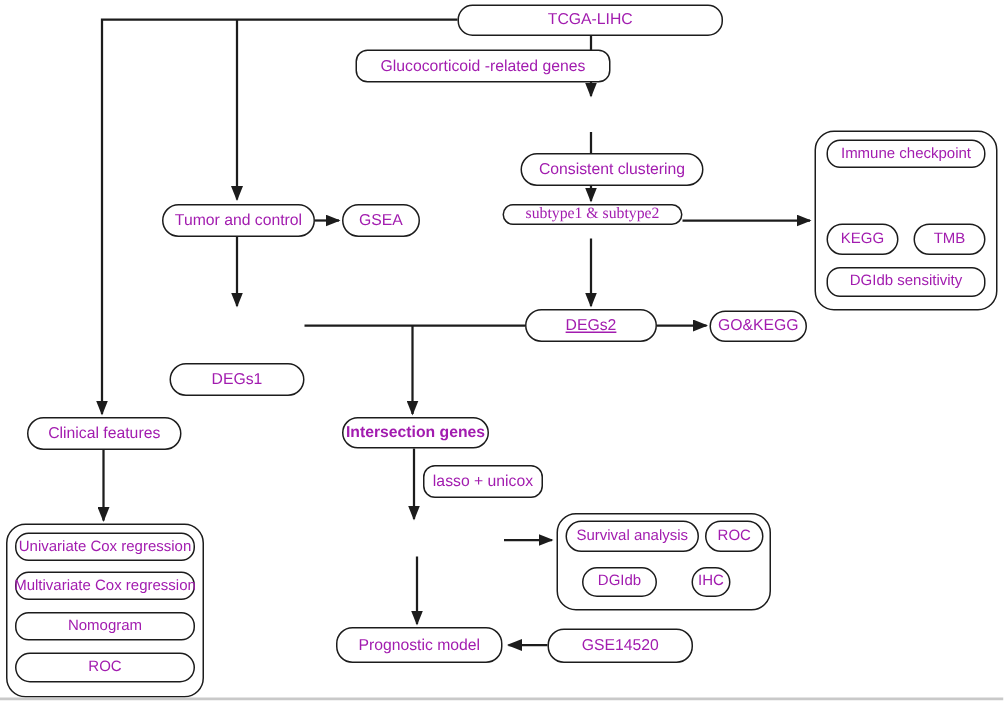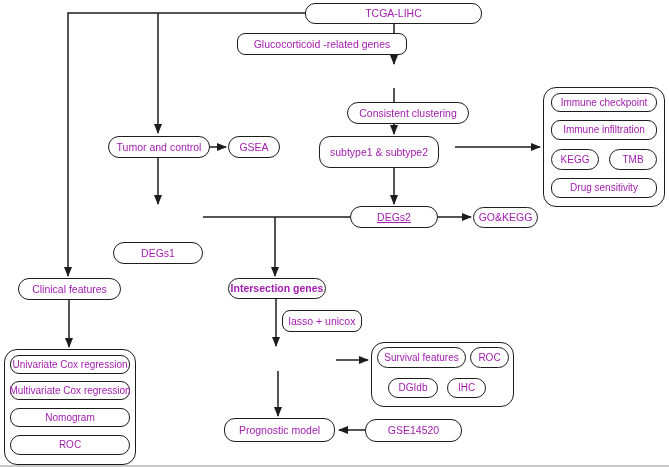--- a/index.html
+++ b/index.html
@@ -19,21 +19,21 @@
     position:absolute;box-sizing:border-box;background:#fff;
     border:1.6px solid #1c1c1c;border-radius:13px;
   }
   .small{font-size:10px;}
   
   #n-tcga        {left:305px;top:3px;  width:177px;height:21px;border-radius:10px;}
   #n-gluco       {left:237px;top:33px; width:170px;height:22px;border-radius:8px;}
   #n-cluster     {left:347px;top:66px; width:122px;height:22px;margin-top:36px;}
   #n-tumor       {left:108px;top:136px;width:102px;height:22px;}
   #n-gsea        {left:228px;top:136px;width:52px; height:22px;}
-  #n-subtypes    {left:319px;top:136px;width:120px;height:32px;}
+  #n-subtypes    {left:335px;top:136px;width:120px;height:14px;font-family:Liberation Serif, serif;}
   
   #p-immune      {left:543px;top:87px; width:122px;height:120px;}
   #n-checkpoint  {left:551px;top:93px; width:106px;height:19px;border-radius:9px;}
   #n-infiltration{left:551px;top:120px;width:106px;height:20px;border-radius:9px;}
   #n-tide        {left:551px;top:149px;width:48px; height:21px;}
   #n-tmb         {left:609px;top:149px;width:48px; height:21px;}
   #n-drug        {left:551px;top:178px;width:106px;height:20px;border-radius:9px;}
   
   #n-degs1       {left:113px;top:206px;width:90px;height:22px;margin-top:36px;}
   #n-degs2       {left:350px;top:206px;width:88px;height:22px;text-decoration:underline;}
@@ -41,21 +41,21 @@
   
   #n-clinical    {left:18px; top:278px;width:103px;height:22px;}
   #n-intersect   {left:228px;top:278px;width:98px; height:21px;font-weight:bold;}
   #n-lasso       {left:282px;top:310px;width:80px; height:22px;border-radius:8px;}
   #n-progenes    {left:224px;top:348px;width:112px;height:23px;}
   
   #p-validate    {left:371px;top:342px;width:143px;height:65px;}
   #n-survival    {left:377px;top:347px;width:89px;height:21px;}
   #n-roc-v       {left:470px;top:347px;width:39px;height:21px;}
   #n-dgidb       {left:388px;top:378px;width:50px;height:20px;}
-  #n-ihc         {left:447px;top:378px;width:39px;height:20px;}
+  #n-ihc         {left:461px;top:378px;width:26px;height:20px;}
   
   #n-progmodel   {left:224px;top:418px;width:111px;height:24px;}
   #n-gse         {left:365px;top:419px;width:97px; height:23px;}
   
   #p-clinical    {left:4px;top:349px;width:132px;height:116px;}
   #n-unicox      {left:10px;top:355px;width:120px;height:19px;border-radius:9px;}
   #n-multicox    {left:10px;top:381px;width:120px;height:19px;border-radius:9px;}
   #n-nomogram    {left:10px;top:408px;width:120px;height:19px;border-radius:9px;}
   #n-roc-c       {left:10px;top:435px;width:120px;height:20px;border-radius:10px;}
 </style>
@@ -95,34 +95,33 @@
   <div class="panel" id="p-clinical"></div>
 
   <div class="node" id="n-tcga">TCGA-LIHC</div>
   <div class="node" id="n-gluco">Glucocorticoid -related genes</div>
   <div class="node" id="n-cluster">Consistent clustering</div>
   <div class="node" id="n-tumor">Tumor and control</div>
   <div class="node" id="n-gsea">GSEA</div>
   <div class="node" id="n-subtypes">subtype1 &amp; subtype2</div>
 
   <div class="node small" id="n-checkpoint">Immune checkpoint</div>
-  <div class="node small" id="n-infiltration">Immune infiltration</div>
   <div class="node small" id="n-tide">KEGG</div>
   <div class="node small" id="n-tmb">TMB</div>
-  <div class="node small" id="n-drug">Drug sensitivity</div>
+  <div class="node small" id="n-drug">DGIdb sensitivity</div>
 
   <div class="node" id="n-degs1">DEGs1</div>
   <div class="node" id="n-degs2">DEGs2</div>
   <div class="node" id="n-gokegg">GO&amp;KEGG</div>
 
   <div class="node" id="n-clinical">Clinical features</div>
   <div class="node" id="n-intersect">Intersection genes</div>
   <div class="node" id="n-lasso">lasso + unicox</div>
 
-  <div class="node small" id="n-survival">Survival features</div>
+  <div class="node small" id="n-survival">Survival analysis</div>
   <div class="node small" id="n-roc-v">ROC</div>
   <div class="node small" id="n-dgidb">DGIdb</div>
   <div class="node small" id="n-ihc">IHC</div>
 
   <div class="node" id="n-progmodel">Prognostic model</div>
   <div class="node" id="n-gse">GSE14520</div>
 
   <div class="node small" id="n-unicox">Univariate Cox regression</div>
   <div class="node small" id="n-multicox">Multivariate Cox regression</div>
   <div class="node small" id="n-nomogram">Nomogram</div>

